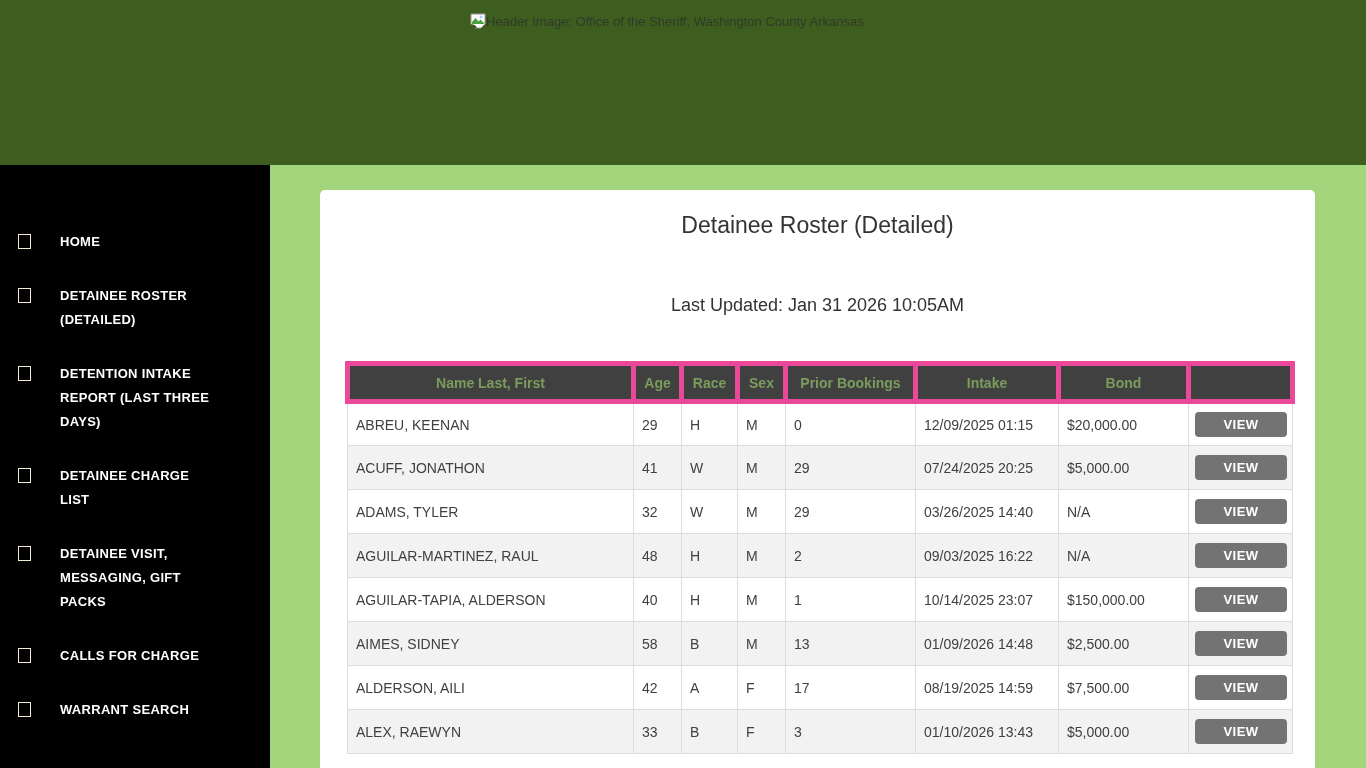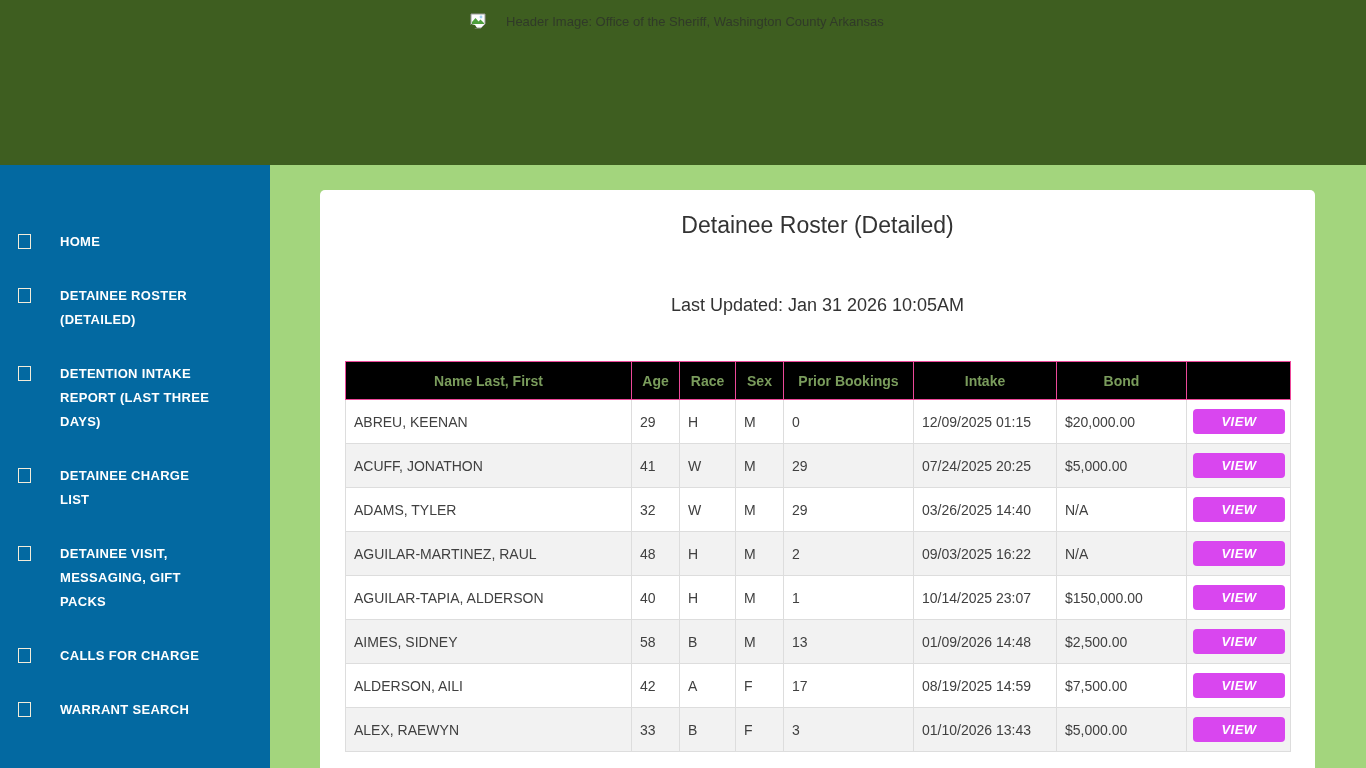--- a/index.html
+++ b/index.html
@@ -11,30 +11,30 @@
   }
 
   
   .header-band {
     position: absolute; left: 0; top: 0;
     width: 1366px; height: 165px;
     background: #3e5e20;
   }
   .header-alt {
     position: absolute; left: 470px; top: 13px;
-    display: flex; align-items: center; gap: 20px;
+    display: flex; align-items: center; gap: 0;
     color: #303a28; font-size: 13px;
   }
   .broken-img-icon { width: 16px; height: 16px; flex: 0 0 auto; }
 
   
   .sidebar {
     position: absolute; left: 0; top: 165px;
     width: 270px; height: 603px;
-    background: #0369a1;
+    background: #000000;
   }
   .sidebar-nav { padding-top: 65px; }
   .sidebar-item {
     display: flex; align-items: flex-start;
     margin-bottom: 30px;
     cursor: pointer;
   }
   .sidebar-icon {
     width: 13px; height: 15px;
     border: 1px solid #f2ecd9;
@@ -79,25 +79,25 @@
 
   
   table.roster {
     margin-top: 45px;
     width: 945px;
     border-collapse: collapse;
     table-layout: fixed;
   }
   .roster th {
     height: 38px;
-    background: #000000;
+    background: #404040;
     color: #7a9c5c;
     font-size: 14px; font-weight: bold;
     text-align: center;
-    border: 1px solid #ec4899;
+    border: 5px solid #ec4899;
     padding: 0 4px;
   }
   .roster td {
     height: 44px;
     font-size: 14px;
     color: #404040;
     border: 1px solid #dddddd;
     padding: 0 8px;
     vertical-align: middle;
     text-align: left;
@@ -108,28 +108,27 @@
   .col-age   { width: 48px; }
   .col-race  { width: 56px; }
   .col-sex   { width: 48px; }
   .col-prior { width: 130px; }
   .col-intake{ width: 143px; }
   .col-bond  { width: 130px; }
   .col-view  { width: 104px; }
   .btn-cell { text-align: center !important; padding: 0 6px !important; }
   .view-btn {
     width: 92px; height: 25px;
-    background: #d946ef;
+    background: #737373;
     color: #ffffff;
     border: none; border-radius: 4px;
     font-family: "Liberation Sans", sans-serif;
     font-size: 13px; font-weight: bold;
     letter-spacing: 0.5px;
     cursor: pointer;
-    font-style: italic;
   }
 </style>
 </head>
 <body>
 
 <div class="header-band">
   <div class="header-alt">
     <svg class="broken-img-icon" viewBox="0 0 16 16">
       <path d="M1 1 h14 v10 l-4 4 h-6 l-4 -3 z" fill="#fdfdfd" stroke="#9a9a9a" stroke-width="1"></path>
       <path d="M2 9 l3.5 -4 l3 3.5 l2 -2 l3.5 3.5 v1 h-12 z" fill="#4d9e3c"></path>

